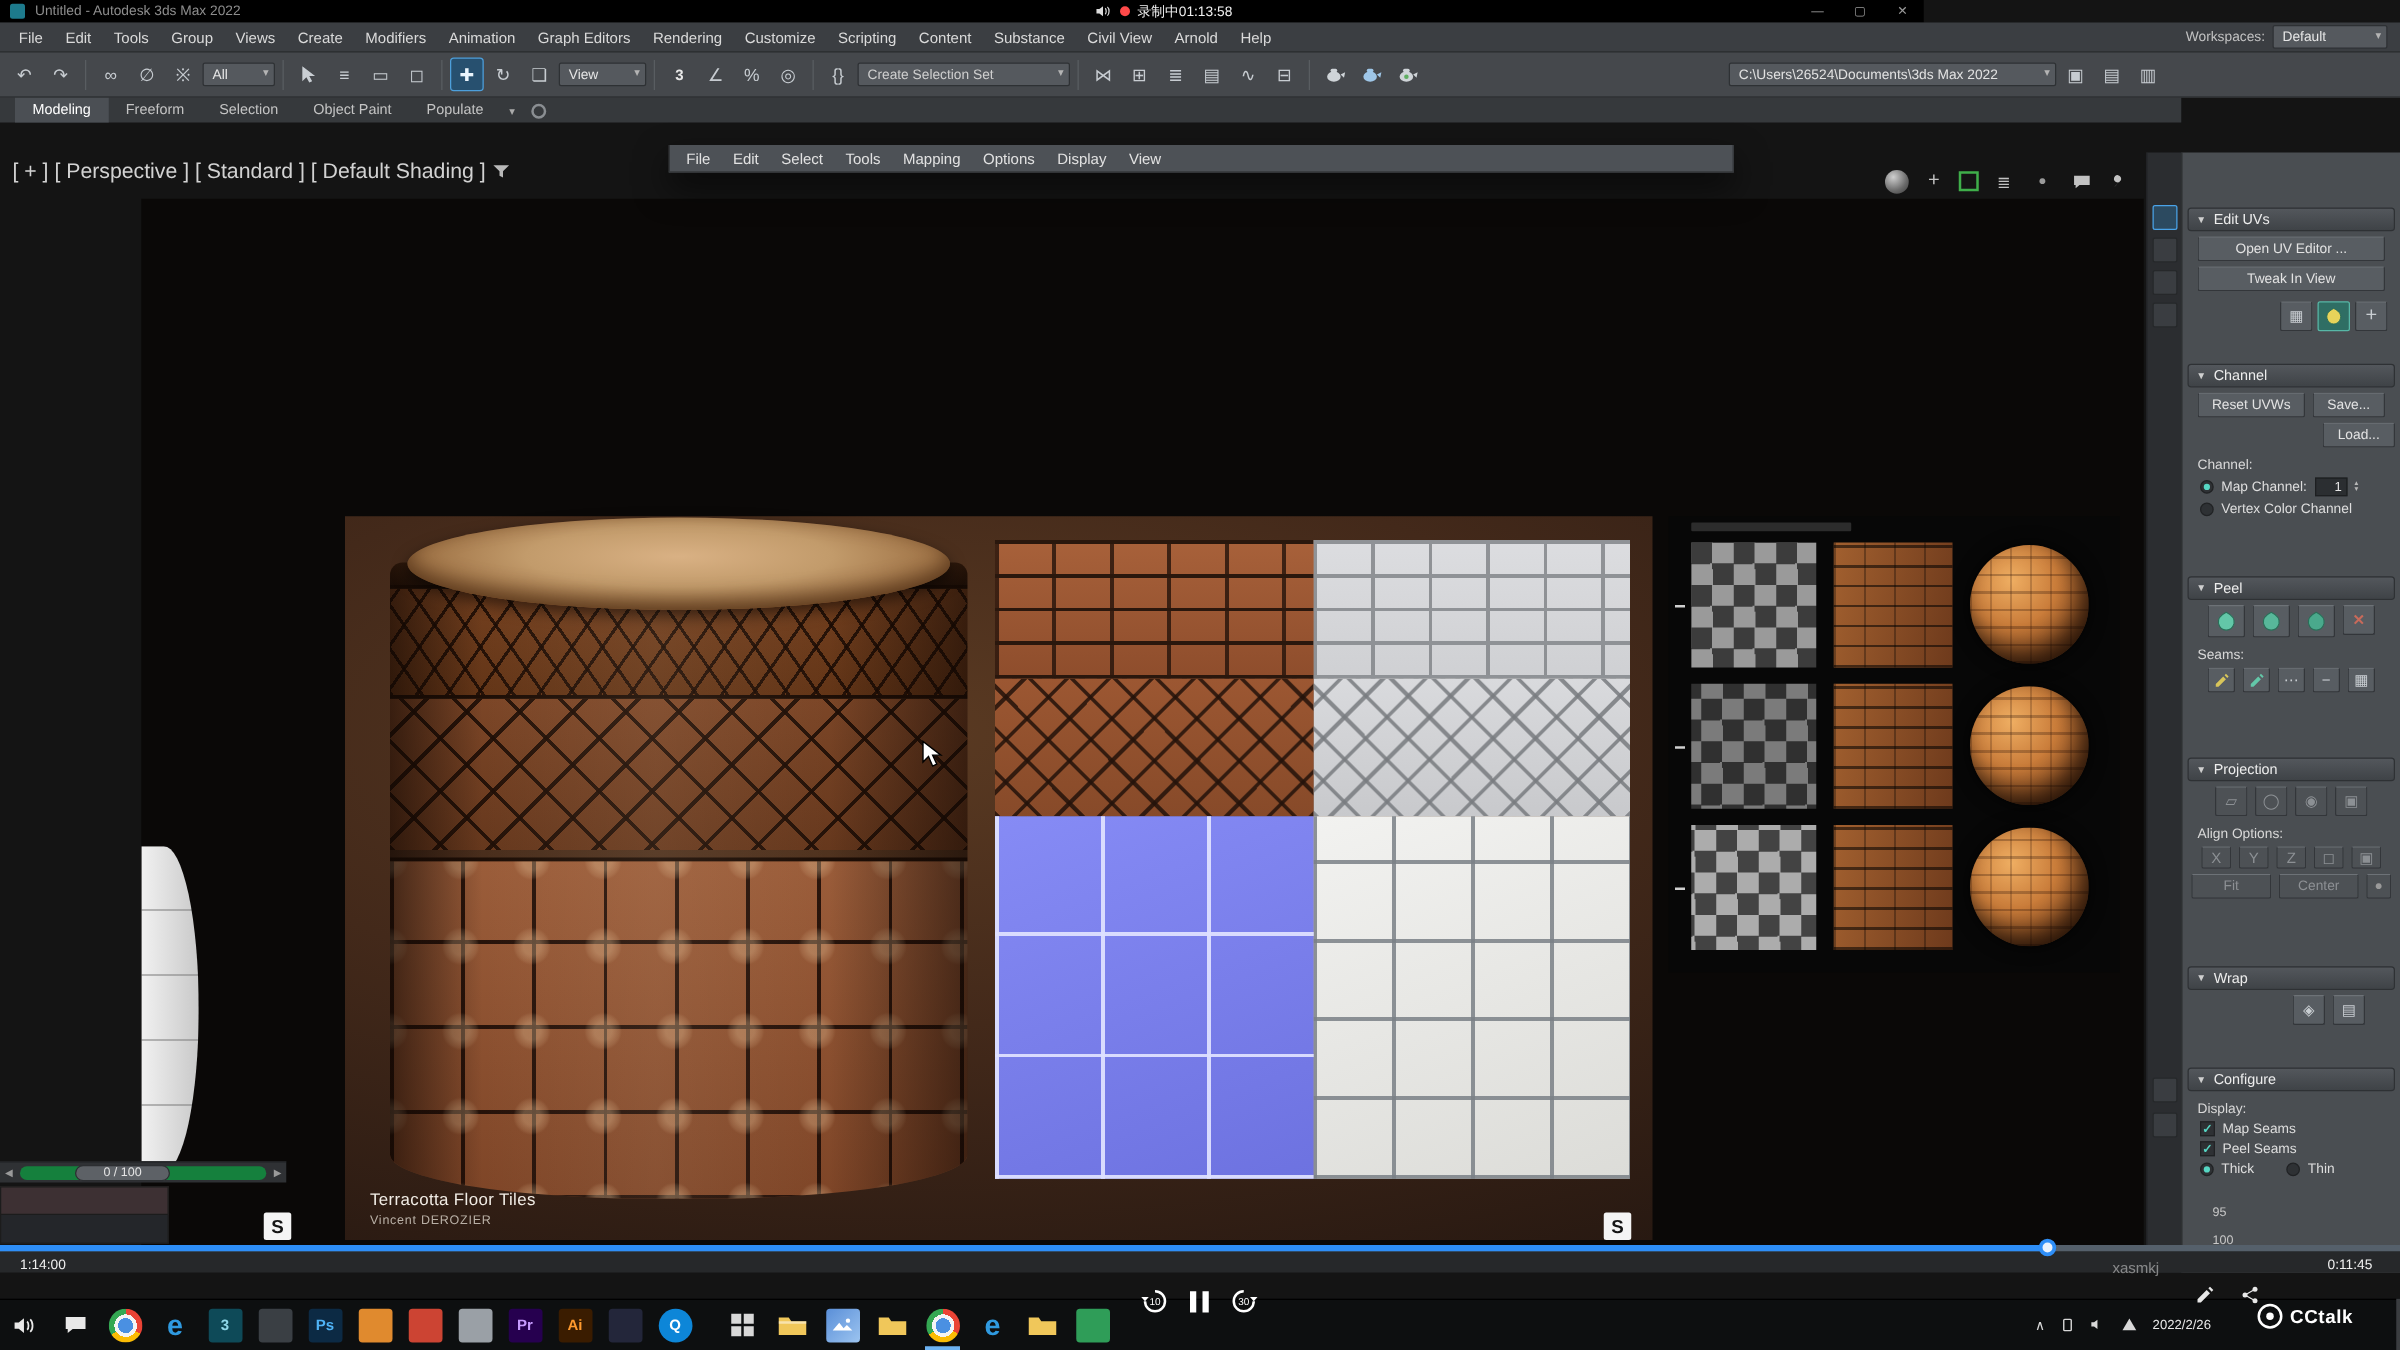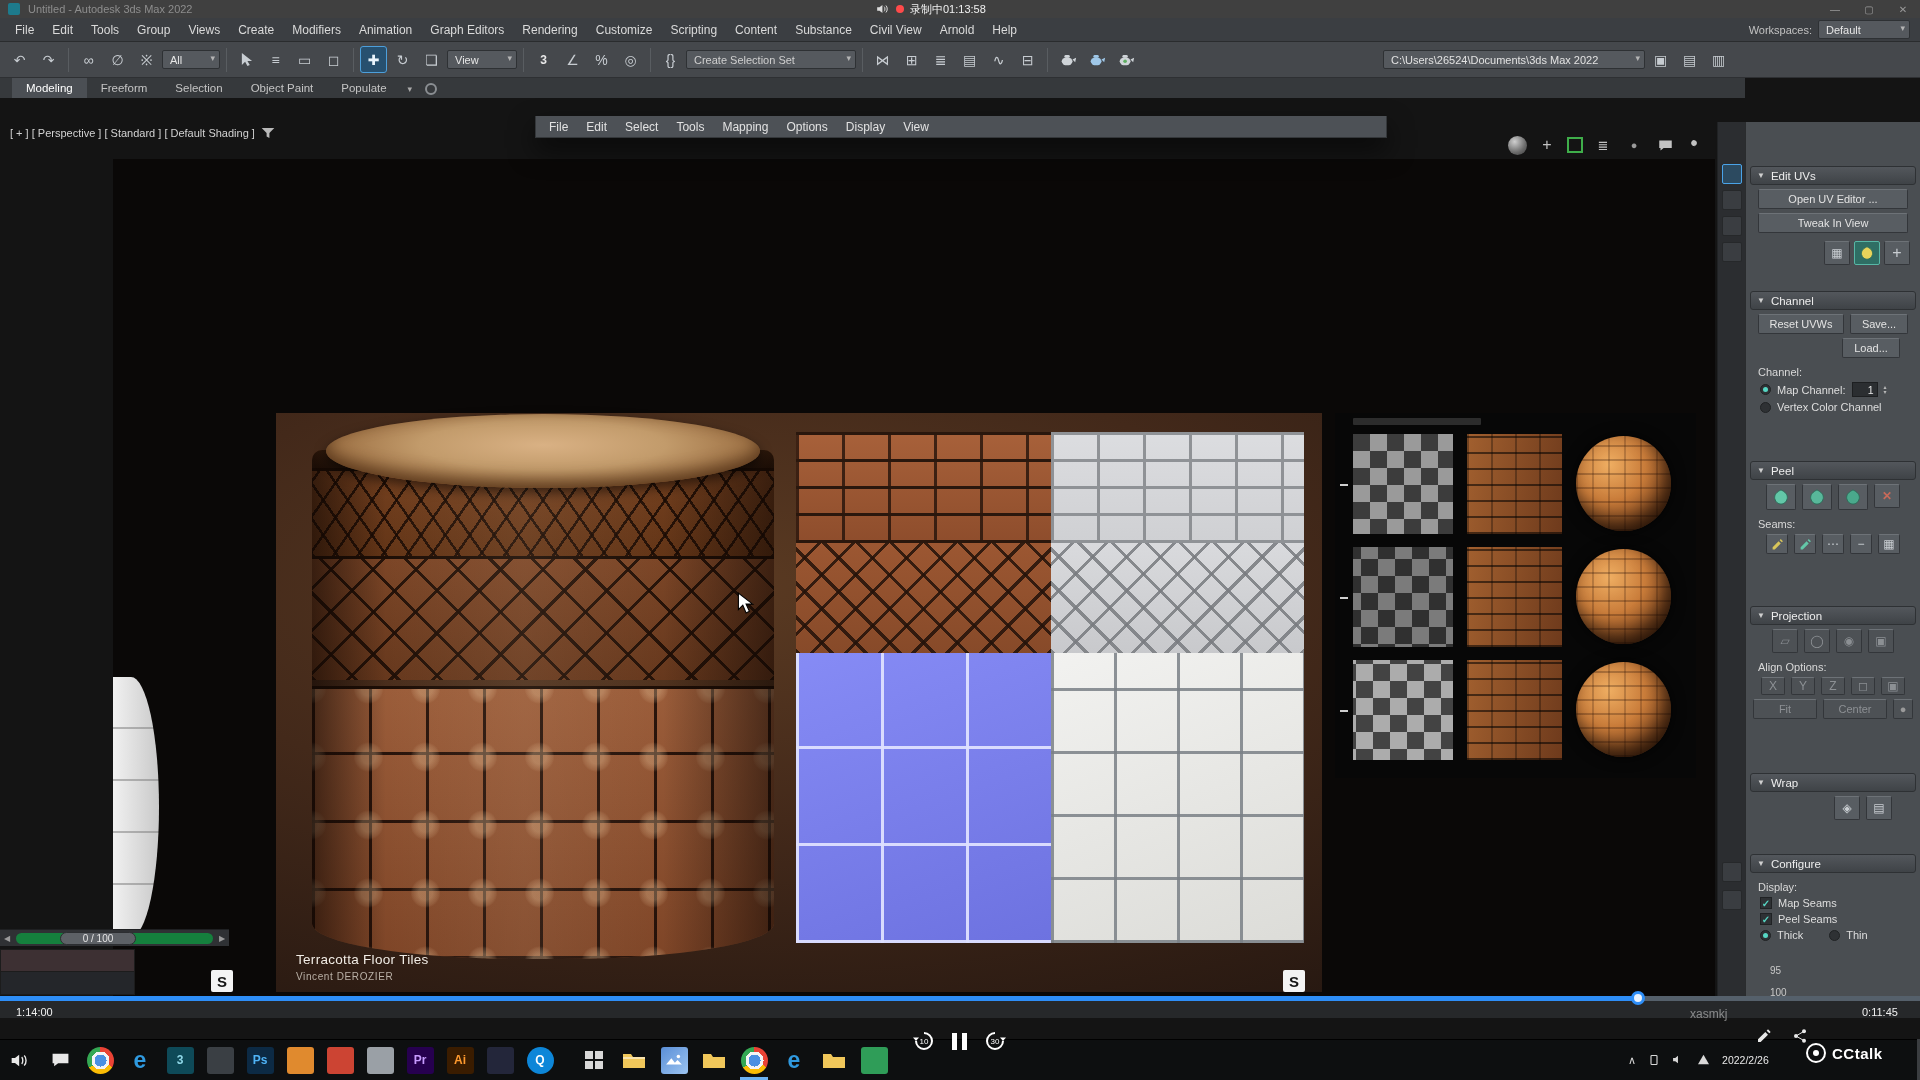--- a/index.html
+++ b/index.html
@@ -1,21 +1,21 @@
 <!DOCTYPE html>
 <html><head>
 <meta charset="utf-8">
 <style>
   *{box-sizing:border-box;margin:0;padding:0}
   body{background:#000;font-family:"Liberation Sans",sans-serif}
   #screen{position:relative;width:1920px;height:1080px;background:#141414;overflow:hidden;color:#d0d0d0;font-size:12px}
   svg{display:block}
 
   
-  #titlebar{position:absolute;left:0;top:0;width:1920px;height:18px;background:#404040;display:flex;align-items:center;z-index:30}
+  #titlebar{position:absolute;left:0;top:0;width:1539px;height:18px;background:#000000;display:flex;align-items:center;z-index:30}
   .appicon{width:12px;height:12px;margin-left:8px;border-radius:2px;background:#1d7a8c}
   .wtitle{margin-left:8px;font-size:11px;color:#8d8d8d;white-space:nowrap}
   .rec{position:absolute;left:876px;top:0;height:18px;display:flex;align-items:center;gap:6px}
   .recdot{width:8px;height:8px;border-radius:50%;background:#ff4a4a}
   .rectext{font-size:11px;color:#f0f0f0}
   .wctrls{margin-left:auto;display:flex}
   .wc{width:34px;height:18px;display:flex;align-items:center;justify-content:center;color:#9a9a9a;font-size:10px}
   .wc-min::before{content:"—"} .wc-max::before{content:"▢"} .wc-close::before{content:"✕"}
 
   
@@ -49,21 +49,21 @@
   .rtab{padding:0 14px;line-height:20px;font-size:11.5px;color:#c4c4c4}
   .rtab.active{background:#4b4f54;color:#fff}
   .rib-dd{width:18px;height:18px;display:flex;align-items:center;justify-content:center;color:#aaa;font-size:9px}
   .rib-dd::before{content:"▾"}
   .rib-circ{width:12px;height:12px;border-radius:50%;border:2px solid #8a8e92;margin:0 0 3px 6px}
   #ribbonsub{position:absolute;left:0;top:98px;width:1745px;height:24px;background:#303337;border-bottom:1px solid #232527;display:flex;align-items:center;z-index:25}
   #ribbonsub span{margin-left:20px;font-size:11.5px;color:#c9c9c9}
 
   
   #viewport{position:absolute;left:0;top:122px;width:1745px;height:807px;background:#141414;z-index:1}
-  #vplabel{position:absolute;left:10px;top:5px;font-size:11px;color:#d2d2d2;display:flex;align-items:center;gap:6px}
+  #vplabel{position:absolute;left:10px;top:5px;font-size:17px;color:#d2d2d2;display:flex;align-items:center;gap:6px}
   .vicon{width:22px;height:20px;display:flex;align-items:center;justify-content:center;color:#c2c2c2;font-size:13px}
   #vpicons{position:absolute;left:1508px;top:13px;display:flex;align-items:center;gap:9px}
   .sphicon{width:19px;height:19px;border-radius:50%;background:radial-gradient(circle at 35% 30%,#cfcfcf,#6a6a6a 60%,#3a3a3a)}
   .g-plus::before{content:"+";font-size:16px} .g-cols::before{content:"≣"} .g-dot::before{content:"●";font-size:11px;color:#9a9a9a}
   .greenframe{width:16px;height:16px;border:2px solid #3fae4a}
   .artifact{position:absolute;left:116px;top:46px;width:38px;height:17px;background:#3e3e3e;border-radius:3px;opacity:.75}
 
   
   #website{position:absolute;left:113px;top:159px;width:1602px;height:839px;background:#0a0807;z-index:2;overflow:hidden}
   #leftcyl{position:absolute;left:0;top:518px;width:46px;height:260px;border-radius:0 28px 28px 0/0 130px 130px 0;
@@ -474,21 +474,21 @@
       <div class="sqbtn g-plus"></div>
     </div>
 
     <div class="rhead" style="margin-top:26px">
         <span>Channel</span>
       </div>
     <div class="btnrow">
       <div class="pbtn" style="width:86px">Reset UVWs</div>
       <div class="pbtn" style="width:58px">Save...</div>
     </div>
-    <div class="btnrow" style="justify-content:flex-end;padding-right:20px">
+    <div class="btnrow" style="justify-content:flex-end;padding-right:4px">
       <div class="pbtn" style="width:58px">Load...</div>
     </div>
     <div class="plabel">Channel:</div>
     <div class="optrow">
       <span class="radio on"></span>
       <span>Map Channel:</span>
       <span class="numfield">1</span>
       <span class="spinnr"></span>
     </div>
     <div class="optrow">

